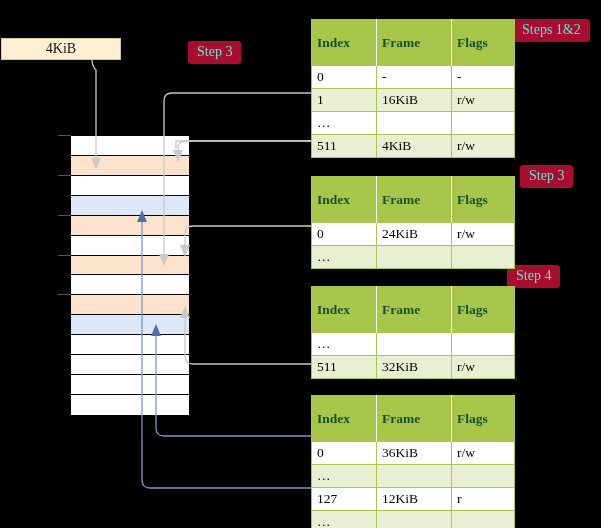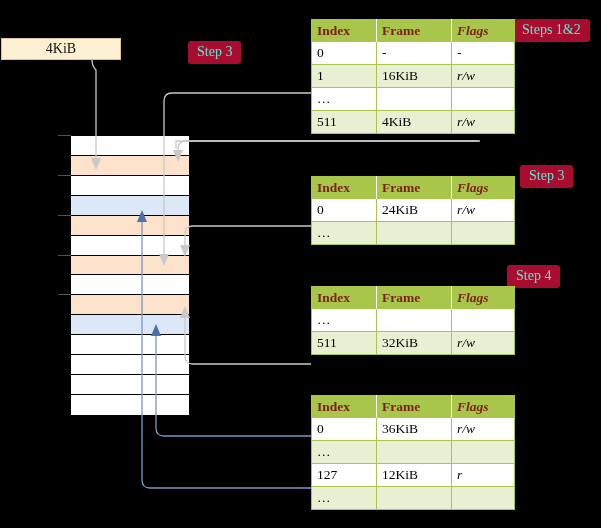--- a/index.html
+++ b/index.html
@@ -60,24 +60,24 @@
   .ptable{
     position:absolute;
     border-collapse:collapse;
     border:1px solid #A8C64A;
     background:#ffffff;
     font-size:13px;
     table-layout:fixed;
   }
   .ptable th{
     background:#A8C64A;
-    color:#7f1d1d;
+    color:#14532d;
     font-weight:bold;
     text-align:left;
-    padding:2px 5px;
+    padding:14px 5px;
     border-right:1px solid #ffffff;
     font-size:13.5px;
     line-height:17px;
   }
   .ptable th:last-child{border-right:none;}
   .ptable td{
     padding:2px 5px;
     border-right:1px solid #A8C64A;
     border-top:1px solid #A8C64A;
     line-height:18px;
@@ -85,21 +85,21 @@
     font-size:13.5px;
     vertical-align:top;
     overflow:hidden;
     white-space:nowrap;
   }
   .ptable td:last-child{border-right:none;}
   .ptable tr.alt td{background:#E9EFD2;}
   .ptable td.hl{background:#FAF79A;}
   .col-i{width:54px;}
   .col-f{width:64px;}
-  .col-g{width:52px;font-style:italic;}
+  .col-g{width:52px;}
 
   
   svg.links{position:absolute;left:0;top:0;width:601px;height:528px;overflow:visible;}
   .gl{fill:none;stroke:#C9C9C9;stroke-width:1.3;}
   .bl{fill:none;stroke:#7B98C4;stroke-width:1.3;}
   .ga{fill:#C9C9C9;}
   .ba{fill:#4F6FA8;}
 </style>
 </head>
 <body>

